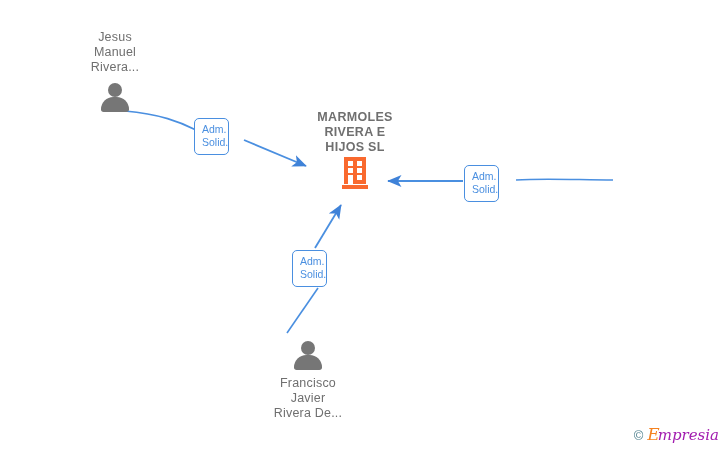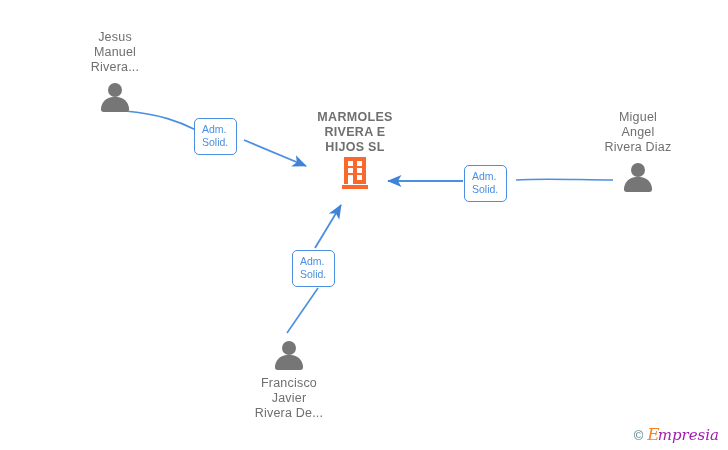--- a/index.html
+++ b/index.html
@@ -74,21 +74,21 @@
     width: 28px;
     height: 15px;
     margin-left: -14px;
     background: #767676;
     border-radius: 14px 14px 3px 3px;
   }
 
   
   #node-jesus      { left: 40px;  top: 30px;  }
   #node-miguel     { left: 563px; top: 110px; }
-  #node-francisco  { left: 214px; top: 333px; }
+  #node-francisco  { left: 233px; top: 333px; }
   #node-company    { left: 280px; top: 110px; }
 
   #node-jesus .node-icon,
   #node-miguel .node-icon,
   #node-francisco .node-icon { margin-top: 5px; }
 
   #node-francisco .node-icon { margin-bottom: 4px; }
 
   .building {
     position: relative;
@@ -129,21 +129,21 @@
   
   .edge-chip {
     position: absolute;
     box-sizing: border-box;
     border: 1.4px solid #4a8fe0;
     border-radius: 5px;
     background: #ffffff;
     color: #4a8fe0;
     font-size: 10.5px;
     line-height: 13px;
-    padding: 4px 8px 5px 7px;
+    padding: 4px 0 5px 7px;
     white-space: pre-line;
     text-align: left;
   }
   #chip-jesus     { left: 194px; top: 118px; }
   #chip-miguel    { left: 464px; top: 165px; }
   #chip-francisco { left: 292px; top: 250px; }
 
   
   #watermark {
     position: absolute;
@@ -221,31 +221,20 @@
         <div class="win" style="left:15px; top:4px;"></div>
         <div class="win" style="left:6px;  top:11px;"></div>
         <div class="win" style="left:15px; top:11px;"></div>
         <div class="win" style="left:15px; top:18px;"></div>
         <div class="door"></div>
         <div class="base"></div>
       </div>
     </div>
   </div>
 
-  <div class="node" id="node-miguel">
-    <div class="node-label">Miguel
-Angel
-Rivera Diaz</div>
-    <div class="node-icon">
-      <div class="person">
-          <div class="head"></div>
-          <div class="body"></div>
-        </div>
-    </div>
-  </div>
 
   <div class="node" id="node-francisco">
     <div class="node-icon">
       <div class="person">
           <div class="head"></div>
           <div class="body"></div>
         </div>
     </div>
     <div class="node-label">Francisco
 Javier

